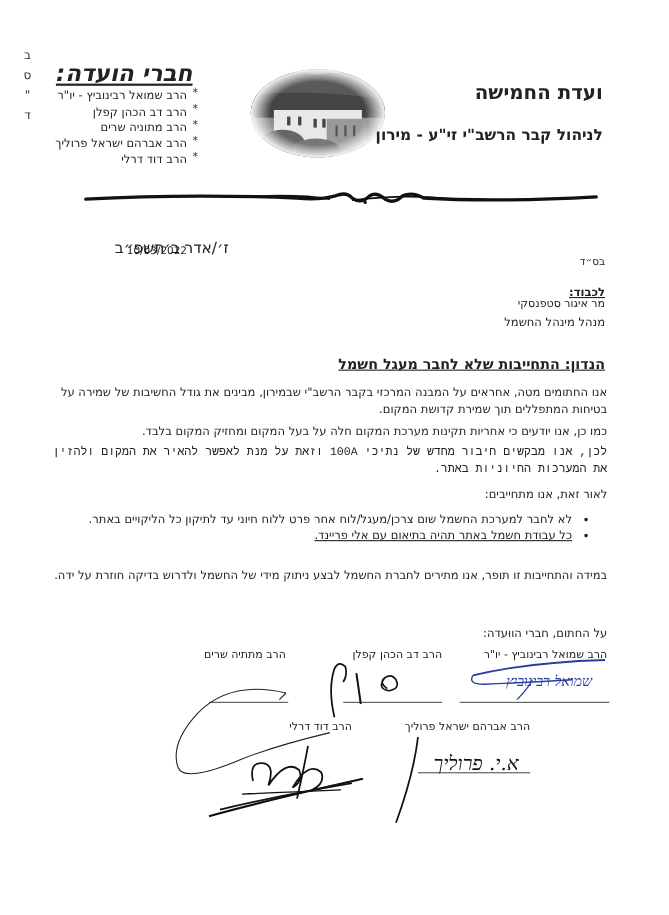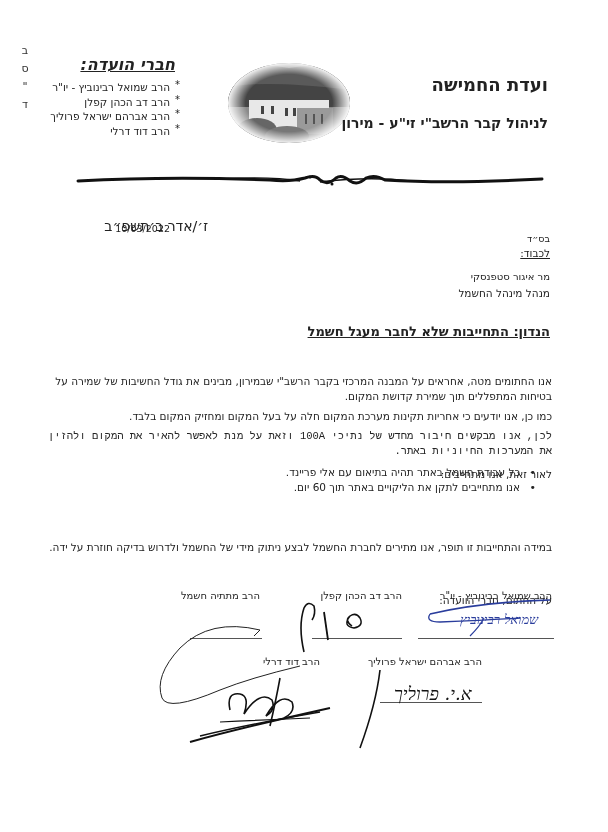--- a/index.html
+++ b/index.html
@@ -1,63 +1,64 @@
 <!DOCTYPE html>
 <html><head>
 <meta charset="utf-8">
 <style>
   html,body{margin:0;padding:0;background:#fff;}
   body{width:608px;height:832px;position:relative;overflow:hidden;font-family:"DejaVu Sans","Liberation Sans",sans-serif;color:#222;}
   .abs{position:absolute;}
   .rtl{direction:rtl;text-align:right;}
   .side-mark{left:18px;top:42px;width:14px;font-size:11px;color:#333;line-height:18px;text-align:center;font-family:"DejaVu Sans",sans-serif;}
-  .committee-title{left:40px;top:55px;width:135px;font-size:16px;font-weight:bold;font-style:italic;text-decoration:underline;}
+  .committee-title{left:40px;top:55px;width:135px;font-size:21px;font-weight:bold;font-style:italic;text-decoration:underline;}
   .committee-list{left:30px;top:80px;width:150px;font-size:10.5px;line-height:14.5px;margin:0;padding:0;list-style:none;}
   .committee-list li{position:relative;padding-right:10px;white-space:nowrap;}
   .committee-list li::before{content:"*";position:absolute;right:0;top:-2px;font-size:10px;}
   .logo-img{left:227px;top:62px;width:124px;height:82px;}
   .org-name{left:360px;top:74px;width:188px;font-size:18px;font-weight:bold;}
   .org-sub{left:340px;top:115px;width:208px;font-size:14px;font-weight:bold;white-space:nowrap;}
   .divider{left:70px;top:172px;width:480px;height:18px;}
   .heb-date{left:98px;top:218px;width:110px;font-size:14px;}
   .greg-date{left:70px;top:223px;width:100px;font-size:9.5px;direction:ltr;text-align:right;}
   .bsd{left:470px;top:233px;width:80px;font-size:9.5px;}
-  .to-label{left:460px;top:247px;width:90px;font-size:10.5px;font-weight:normal;text-decoration:underline;}
+  .to-label{left:460px;top:260px;width:90px;font-size:10.5px;font-weight:bold;text-decoration:underline;}
   .to-name{left:380px;top:271px;width:170px;font-size:10px;}
   .to-title{left:380px;top:287px;width:170px;font-size:10.5px;}
   .subject{left:150px;top:324px;width:400px;font-size:13px;font-weight:bold;text-decoration:underline;text-align:right;}
-  .body-text{left:40px;width:512px;font-size:10.5px;line-height:15px;margin-top:24px;}
+  .body-text{left:40px;width:512px;font-size:10.5px;line-height:15px;}
   .p1{top:350px;}
   .p2{top:385px;}
   .p3{top:405px;font-family:Liberation Mono, monospace;}
   .p4{top:443px;}
   .bullets{left:40px;top:465px;width:496px;font-size:10.5px;line-height:15px;margin:0;padding:0;list-style:none;}
   .bullets li{position:relative;padding-right:16px;}
   .bullets li::before{content:"•";position:absolute;right:0;top:0;font-size:11px;}
-  .bullets li.l2,.bullets li.l3{padding-right:16px;}
+  .bullets li.l2,.bullets li.l3{padding-right:16px;text-decoration:underline;}
   .p5{top:516px;}
   .p6{top:569px;}
   .sig-name{font-size:10px;white-space:nowrap;}
   .sig-line{height:1px;background:#555;}
   .sigsvg{position:absolute;}
 </style>
 </head>
 <body>
 
 <div class="abs side-mark">
   <div>ב</div>
   <div>ס</div>
   <div>"</div>
   <div>ד</div>
 </div>
 
 <div class="abs rtl committee-title">חברי הועדה:</div>
 <ul class="abs rtl committee-list">
   <li>הרב שמואל רבינוביץ - יו"ר</li>
   <li>הרב דב הכהן קפלן</li>
+  <li>הרב מתוניה שרים</li>
   <li>הרב אברהם ישראל פרוליך</li>
   <li>הרב דוד דרלי</li>
 </ul>
 
 <svg class="abs logo-img" viewBox="0 0 124 82">
   <defs>
     <clipPath id="oval">
         <ellipse cx="62" cy="41" rx="61" ry="40"></ellipse>
       </clipPath>
     <radialGradient id="fade" cx="50%" cy="50%" r="50%">
@@ -104,30 +105,30 @@
 <div class="abs rtl to-title">מנהל מינהל החשמל</div>
 
 <div class="abs subject" style="direction:rtl;">הנדון: התחייבות שלא לחבר מעגל חשמל</div>
 
 <div class="abs rtl body-text p1">אנו החתומים מטה, אחראים על המבנה המרכזי בקבר הרשב"י שבמירון, מבינים את גודל החשיבות של שמירה על בטיחות המתפללים תוך שמירת קדושת המקום.</div>
 <div class="abs rtl body-text p2">כמו כן, אנו יודעים כי אחריות תקינות מערכת המקום חלה על בעל המקום ומחזיק המקום בלבד.</div>
 <div class="abs rtl body-text p3">לכן, אנו מבקשים חיבור מחדש של נתיכי 100A וזאת על מנת לאפשר להאיר את המקום ולהזין את המערכות החיוניות באתר.</div>
 <div class="abs rtl body-text p4">לאור זאת, אנו מתחייבים:</div>
 
 <ul class="abs rtl bullets">
+  <li>לא לחבר למערכת החשמל שום צרכן/מעגל/לוח אחר פרט ללוח חיוני עד לתיקון כל הליקויים באתר.</li>
   <li class="l2">כל עבודת חשמל באתר תהיה בתיאום עם אלי פריינד.</li>
-  <li class="l3">אנו מתחייבים לתקן את הליקויים באתר תוך 60 יום.</li>
 </ul>
 
 <div class="abs rtl body-text p5">במידה והתחייבות זו תופר, אנו מתירים לחברת החשמל לבצע ניתוק מידי של החשמל ולדרוש בדיקה חוזרת על ידה.</div>
 <div class="abs rtl body-text p6">על החתום, חברי הוועדה:</div>
 
 <div class="abs rtl sig-name" style="left:420px;top:590px;width:132px;">הרב שמואל רבינוביץ - יו"ר</div>
 <div class="abs rtl sig-name" style="left:290px;top:590px;width:112px;">הרב דב הכהן קפלן</div>
-<div class="abs rtl sig-name" style="left:150px;top:590px;width:110px;">הרב מתתיה חשמל</div>
+<div class="abs rtl sig-name" style="left:150px;top:590px;width:110px;">הרב מתתיה שרים</div>
 
 <div class="abs sig-line" style="left:418px;top:638px;width:136px;"></div>
 <div class="abs sig-line" style="left:312px;top:638px;width:90px;"></div>
 <div class="abs sig-line" style="left:190px;top:638px;width:72px;"></div>
 
 <div class="abs rtl sig-name" style="left:370px;top:656px;width:112px;">הרב אברהם ישראל פרוליך</div>
 <div class="abs rtl sig-name" style="left:220px;top:656px;width:100px;">הרב דוד דרלי</div>
 <div class="abs sig-line" style="left:380px;top:702px;width:102px;"></div>
 
 <svg class="sigsvg" style="left:400px;top:596px;" width="170" height="50" viewBox="0 0 170 50">

